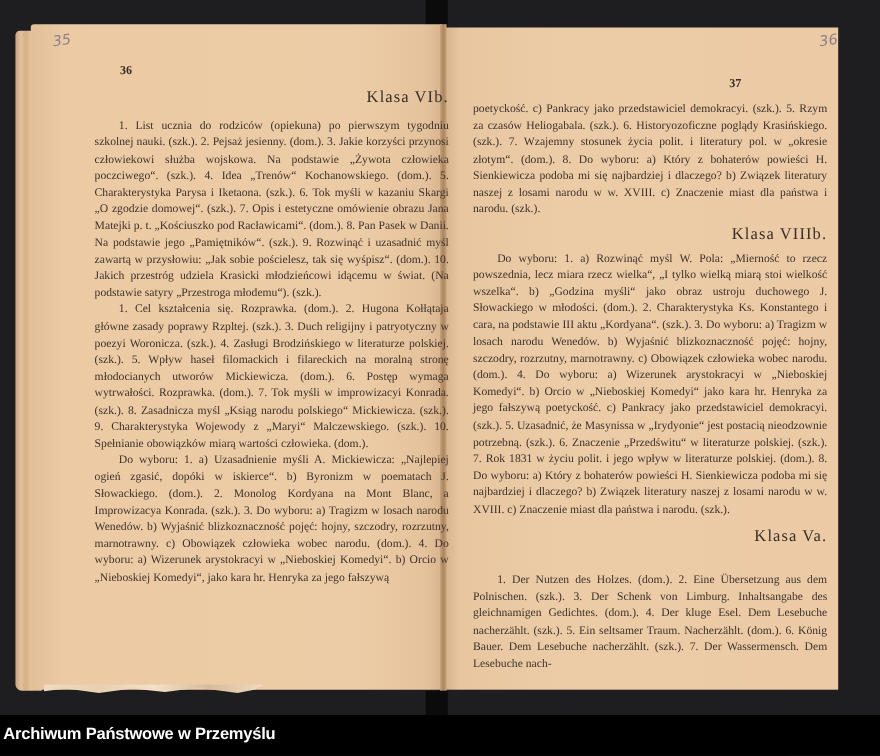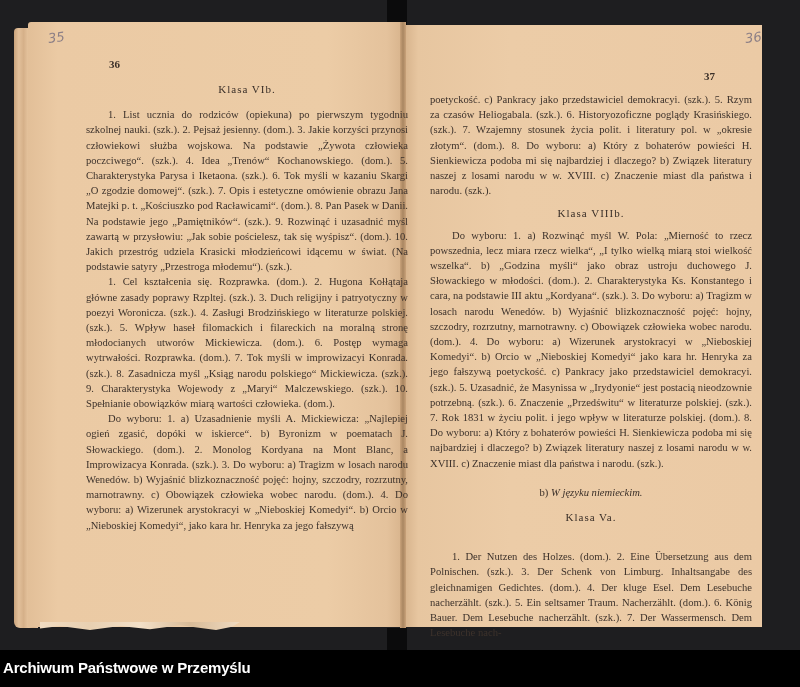--- a/index.html
+++ b/index.html
@@ -50,21 +50,21 @@
     .pgnum {
       position:absolute; font-size:11px; font-weight:bold; color:#3a2f28;
     }
     .col {
       position:absolute; font-size:10.6px; line-height:15.2px;
       text-align:justify; color:#3d322b;
     }
     .col-left { left:86px; width:322px; top:82px; }
     .col-right { left:430px; width:322px; top:92px; }
     .heading {
-      text-align:center; letter-spacing:1px; font-size:11px;
+      text-align:right; letter-spacing:1px; font-size:15px;
       margin:0; padding:0; color:#3a2f28;
     }
     .para { margin:0; text-indent:22px; }
     .para.noindent { text-indent:0; }
     .sub {
       text-align:center; font-size:10.6px; margin:0; color:#3a2f28;
     }
     .sub i { font-style:italic; }
     .footer {
       position:absolute; left:0; top:650px; width:716px; height:37px;
@@ -91,37 +91,33 @@
   <div class="page page-left"></div>
   <div class="page page-right"></div>
   <div class="gutter"></div>
   <div class="torn"></div>
   <div class="spine-bottom"></div>
 
   <span class="pencil" style="left:48px; top:30px;">35</span>
   <span class="pencil" style="left:745px; top:30px;">36</span>
 
   <span class="pgnum" style="left:109px; top:58px;">36</span>
-  <span class="pgnum" style="left:704px; top:70px;">37</span>
+  <span class="pgnum" style="left:663px; top:70px;">37</span>
 
   <div class="col col-left">
     <p class="heading" style="margin-bottom:10px;">Klasa VIb.</p>
     <p class="para">1. List ucznia do rodziców (opiekuna) po pierwszym tygodniu szkolnej nauki. (szk.). 2. Pejsaż jesienny. (dom.). 3. Jakie korzyści przynosi człowiekowi służba wojskowa. Na podstawie „Żywota człowieka poczciwego“. (szk.). 4. Idea „Trenów“ Kochanowskiego. (dom.). 5. Charakterystyka Parysa i Iketaona. (szk.). 6. Tok myśli w kazaniu Skargi „O zgodzie domowej“. (szk.). 7. Opis i estetyczne omówienie obrazu Jana Matejki p. t. „Kościuszko pod Racławicami“. (dom.). 8. Pan Pasek w Danii. Na podstawie jego „Pamiętników“. (szk.). 9. Rozwinąć i uzasadnić myśl zawartą w przysłowiu: „Jak sobie pościelesz, tak się wyśpisz“. (dom.). 10. Jakich przestróg udziela Krasicki młodzieńcowi idącemu w świat. (Na podstawie satyry „Przestroga młodemu“). (szk.).</p>
     <p class="para">1. Cel kształcenia się. Rozprawka. (dom.). 2. Hugona Kołłątaja główne zasady poprawy Rzpltej. (szk.). 3. Duch religijny i patryotyczny w poezyi Woronicza. (szk.). 4. Zasługi Brodzińskiego w literaturze polskiej. (szk.). 5. Wpływ haseł filomackich i filareckich na moralną stronę młodocianych utworów Mickiewicza. (dom.). 6. Postęp wymaga wytrwałości. Rozprawka. (dom.). 7. Tok myśli w improwizacyi Konrada. (szk.). 8. Zasadnicza myśl „Ksiąg narodu polskiego“ Mickiewicza. (szk.). 9. Charakterystyka Wojewody z „Maryi“ Malczewskiego. (szk.). 10. Spełnianie obowiązków miarą wartości człowieka. (dom.).</p>
     <p class="para">Do wyboru: 1. a) Uzasadnienie myśli A. Mickiewicza: „Najlepiej ogień zgasić, dopóki w iskierce“. b) Byronizm w poematach J. Słowackiego. (dom.). 2. Monolog Kordyana na Mont Blanc, a Improwizacya Konrada. (szk.). 3. Do wyboru: a) Tragizm w losach narodu Wenedów. b) Wyjaśnić blizkoznaczność pojęć: hojny, szczodry, rozrzutny, marnotrawny. c) Obowiązek człowieka wobec narodu. (dom.). 4. Do wyboru: a) Wizerunek arystokracyi w „Nieboskiej Komedyi“. b) Orcio w „Nieboskiej Komedyi“, jako kara hr. Henryka za jego fałszywą</p>
   </div>
 
   <div class="col col-right">
     <p class="para noindent">poetyckość. c) Pankracy jako przedstawiciel demokracyi. (szk.). 5. Rzym za czasów Heliogabala. (szk.). 6. Historyozoficzne poglądy Krasińskiego. (szk.). 7. Wzajemny stosunek życia polit. i literatury pol. w „okresie złotym“. (dom.). 8. Do wyboru: a) Który z bohaterów powieści H. Sienkiewicza podoba mi się najbardziej i dlaczego? b) Związek literatury naszej z losami narodu w w. XVIII. c) Znaczenie miast dla państwa i narodu. (szk.).</p>
     <p class="heading" style="margin-top:8px; margin-bottom:6px;">Klasa VIIIb.</p>
     <p class="para">Do wyboru: 1. a) Rozwinąć myśl W. Pola: „Mierność to rzecz powszednia, lecz miara rzecz wielka“, „I tylko wielką miarą stoi wielkość wszelka“. b) „Godzina myśli“ jako obraz ustroju duchowego J. Słowackiego w młodości. (dom.). 2. Charakterystyka Ks. Konstantego i cara, na podstawie III aktu „Kordyana“. (szk.). 3. Do wyboru: a) Tragizm w losach narodu Wenedów. b) Wyjaśnić blizkoznaczność pojęć: hojny, szczodry, rozrzutny, marnotrawny. c) Obowiązek człowieka wobec narodu. (dom.). 4. Do wyboru: a) Wizerunek arystokracyi w „Nieboskiej Komedyi“. b) Orcio w „Nieboskiej Komedyi“ jako kara hr. Henryka za jego fałszywą poetyckość. c) Pankracy jako przedstawiciel demokracyi. (szk.). 5. Uzasadnić, że Masynissa w „Irydyonie“ jest postacią nieodzownie potrzebną. (szk.). 6. Znaczenie „Przedświtu“ w literaturze polskiej. (szk.). 7. Rok 1831 w życiu polit. i jego wpływ w literaturze polskiej. (dom.). 8. Do wyboru: a) Który z bohaterów powieści H. Sienkiewicza podoba mi się najbardziej i dlaczego? b) Związek literatury naszej z losami narodu w w. XVIII. c) Znaczenie miast dla państwa i narodu. (szk.).</p>
-    <p class="sub" style="margin-top:14px;">
-      <span>b)</span>
-      <i>W języku niemieckim.</i>
-    </p>
     <p class="heading" style="margin-top:10px; margin-bottom:24px;">Klasa Va.</p>
     <p class="para">1. Der Nutzen des Holzes. (dom.). 2. Eine Übersetzung aus dem Polnischen. (szk.). 3. Der Schenk von Limburg. Inhaltsangabe des gleichnamigen Gedichtes. (dom.). 4. Der kluge Esel. Dem Lesebuche nacherzählt. (szk.). 5. Ein seltsamer Traum. Nacherzählt. (dom.). 6. König Bauer. Dem Lesebuche nacherzählt. (szk.). 7. Der Wassermensch. Dem Lesebuche nach-</p>
   </div>
 </div>
 
 <div class="footer">
   <span class="footer-title">Archiwum Państwowe w Przemyślu</span>
 </div>
 
 </body></html>

